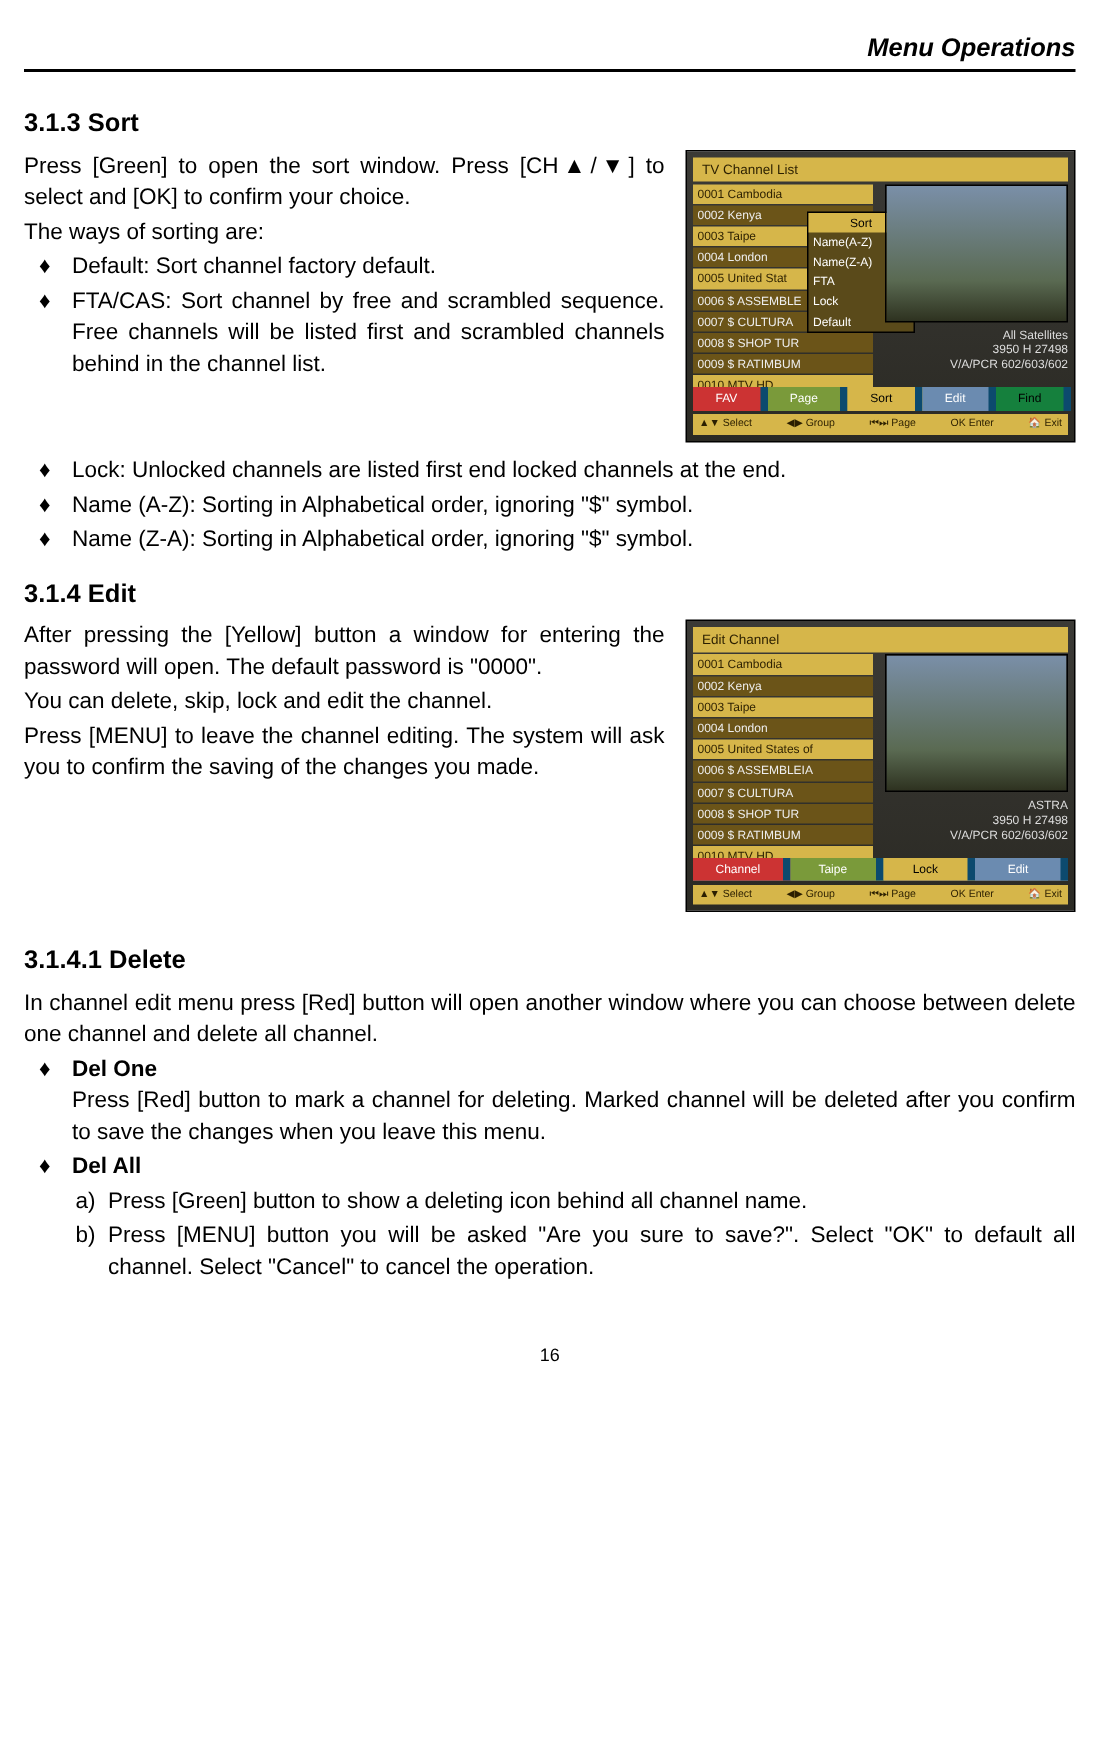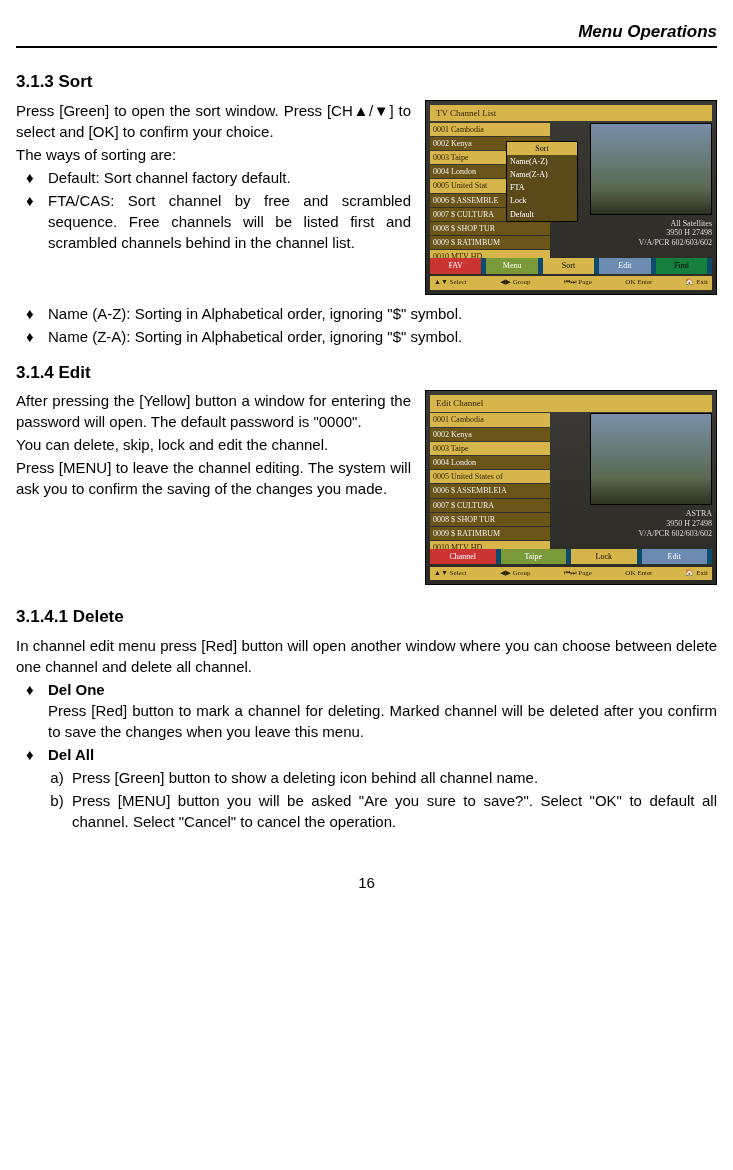--- a/index.html
+++ b/index.html
@@ -27,28 +27,27 @@
     margin: 14px 0 6px 0;
   }
   p { margin: 0 0 2px 0; }
   .justify { text-align: justify; }
   .float-img {
     float: right;
     margin-left: 14px;
     margin-bottom: 6px;
   }
   .img-sort, .img-edit {
-    width: 292px;
+    width: 260px;
     height: 195px;
     background: linear-gradient(180deg,#3b3a36 0%,#2b2a24 100%);
     border: 1px solid #000;
     box-sizing: border-box;
     position: relative;
     overflow: hidden;
-    font-family: Liberation Serif, serif;
   }
   .img-title {
     position: absolute;
     top: 4px; left: 4px; right: 4px;
     background:#d6b64a;
     color:#2b1f00;
     font-size:9px;
     padding:2px 6px;
   }
   .img-list {
@@ -139,21 +138,21 @@
     left: -22px;
   }
   ol.letters {
     list-style: lower-alpha;
     padding-left: 56px;
     margin: 2px 0;
   }
   ol.letters li{margin-bottom:2px;}
   ol.letters li::marker { content: attr(data-letter) ")  "; }
   .clear { clear: both; }
-  .pagenum { text-align:center; margin-top:40px; font-size:15px; }
+  .pagenum { text-align:center; margin-top:40px; font-size:12px; }
   .li-wrap { text-align: justify; }
 </style>
 </head>
 <body>
 
 <div class="header-line">
   <span>Menu Operations</span>
 </div>
 
 <h3>3.1.3  Sort</h3>
@@ -181,21 +180,21 @@
     <div>Default</div>
   </div>
   <div class="img-preview"></div>
   <div class="img-info">
     <div>All Satellites</div>
     <div>3950 H 27498</div>
     <div>V/A/PCR 602/603/602</div>
   </div>
   <div class="img-bottom">
     <div class="img-btn red">FAV</div>
-    <div class="img-btn green">Menu</div>
+    <div class="img-btn green">Page</div>
     <div class="img-btn yellow">Sort</div>
     <div class="img-btn blue">Edit</div>
     <div class="img-btn g">Find</div>
   </div>
   <div class="img-hints">
     <span>▲▼ Select</span>
     <span>◀▶ Group</span>
     <span>⏮⏭ Page</span>
     <span>OK Enter</span>
     <span>🏠 Exit</span>
@@ -203,20 +202,21 @@
 </div>
 
 <p class="justify">Press [Green] to open the sort window. Press [CH▲/▼] to select and [OK] to confirm your choice.</p>
 <p>The ways of sorting are:</p>
 <ul class="diamond">
   <li class="li-wrap">Default: Sort channel factory default.</li>
   <li class="li-wrap">FTA/CAS: Sort channel by free and scrambled sequence. Free channels will be listed first and scrambled channels behind in the channel list.</li>
 </ul>
 <div class="clear"></div>
 <ul class="diamond">
+  <li>Lock: Unlocked channels are listed first end locked channels at the end.</li>
   <li>Name (A-Z): Sorting in Alphabetical order, ignoring "$" symbol.</li>
   <li>Name (Z-A): Sorting in Alphabetical order, ignoring "$" symbol.</li>
 </ul>
 
 <h3>3.1.4  Edit</h3>
 
 <div class="float-img img-edit">
   <div class="img-title">Edit Channel</div>
   <div class="img-list">
     <div class="img-row">0001  Cambodia</div>

